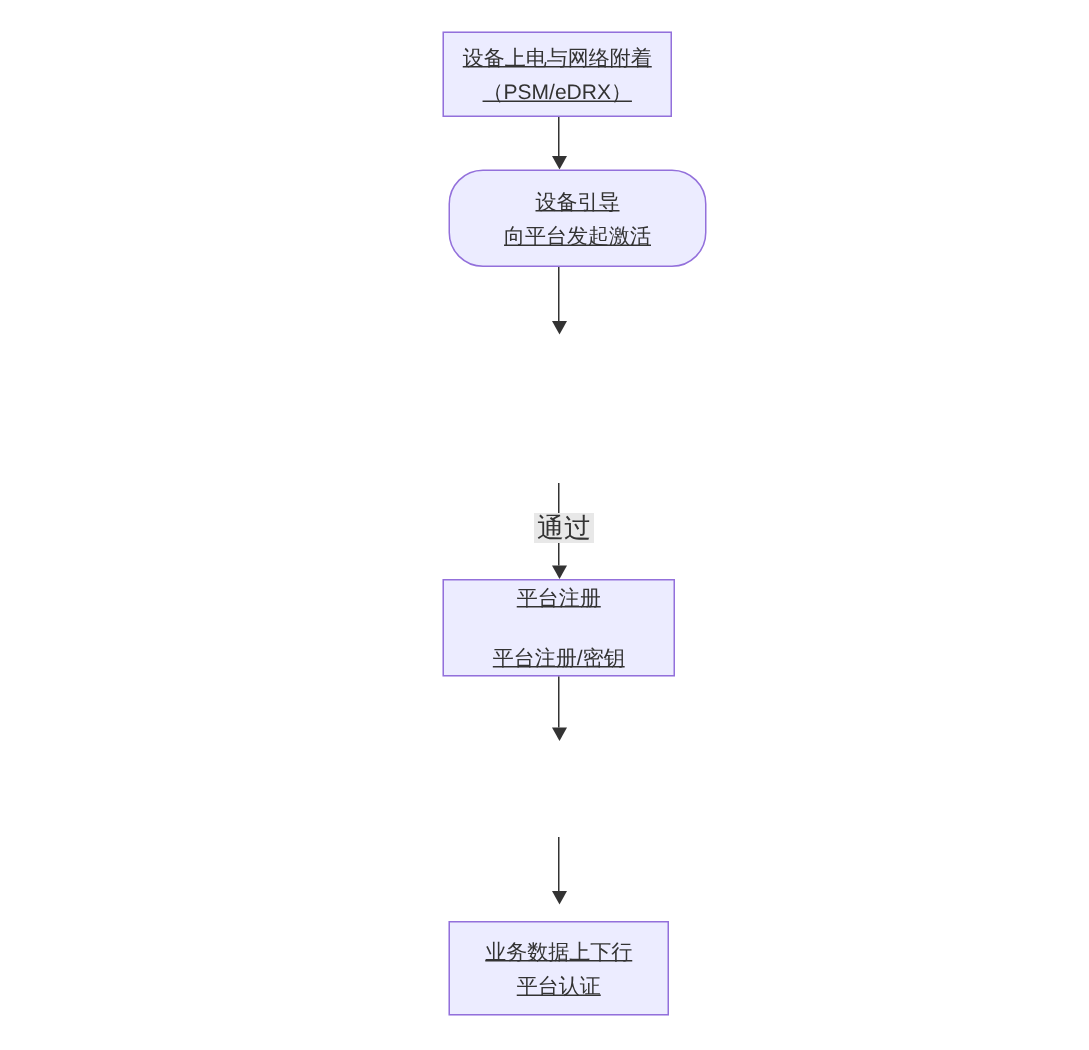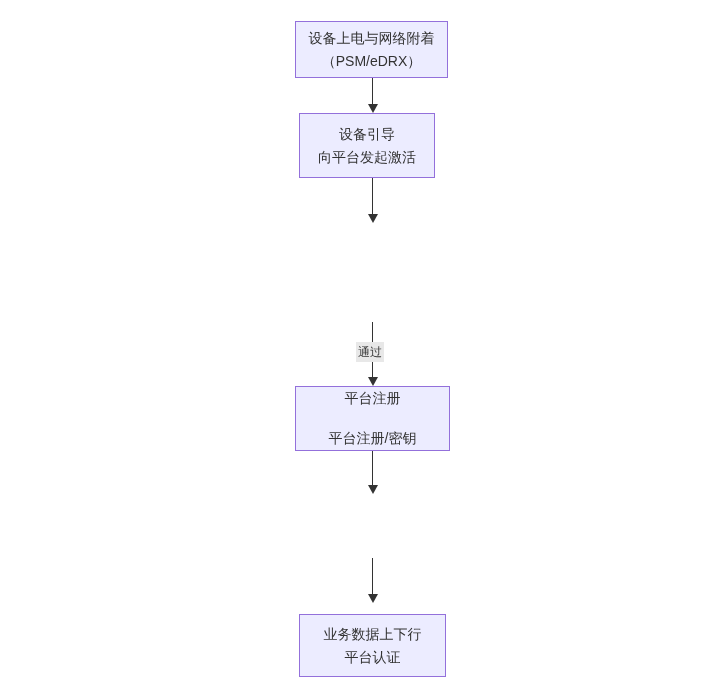--- a/index.html
+++ b/index.html
@@ -21,20 +21,21 @@
     background: #ECECFF;
     border: 1px solid #9370DB;
     color: #333333;
     font-size: 14px;
     line-height: 23px;
     display: flex;
     flex-direction: column;
     align-items: center;
     justify-content: center;
     text-align: center;
+    text-decoration: underline;
   }
   .node-line { white-space: nowrap; }
   .edge-line {
     position: absolute;
     width: 1px;
     background: #333333;
   }
   .arrowhead {
     position: absolute;
     width: 0;
@@ -70,40 +71,40 @@
     align-items: center;
     justify-content: center;
     color: #333333;
     font-size: 14px;
     white-space: nowrap;
   }
   .edge-label {
     position: absolute;
     background: #e8e8e8;
     color: #333333;
-    font-size: 12px;
+    font-size: 18px;
     line-height: 18px;
     padding: 1px 2px;
     white-space: nowrap;
   }
 </style>
 </head>
 <body>
 
 <div class="canvas">
 
   <div class="flow-node" style="left:295px; top:21px; width:153px; height:57px;">
     <span class="node-line">设备上电与网络附着</span>
     <span class="node-line">（PSM/eDRX）</span>
   </div>
 
   <div class="edge-line" style="left:372px; top:78px; height:26px;"></div>
   <div class="arrowhead" style="left:368px; top:104px;"></div>
 
-  <div class="flow-node" style="left:299px; top:113px; width:136px; height:65px;">
+  <div class="flow-node" style="left:299px; top:113px; width:172px; height:65px;border-radius:23px;">
     <span class="node-line">设备引导</span>
     <span class="node-line">向平台发起激活</span>
   </div>
 
   <div class="edge-line" style="left:372px; top:178px; height:36px;"></div>
   <div class="arrowhead" style="left:368px; top:214px;"></div>
 
 
   <div class="edge-line" style="left:372px; top:322px; height:55px;"></div>
   <div class="edge-label" style="left:356px; top:342px;">通过</div>

